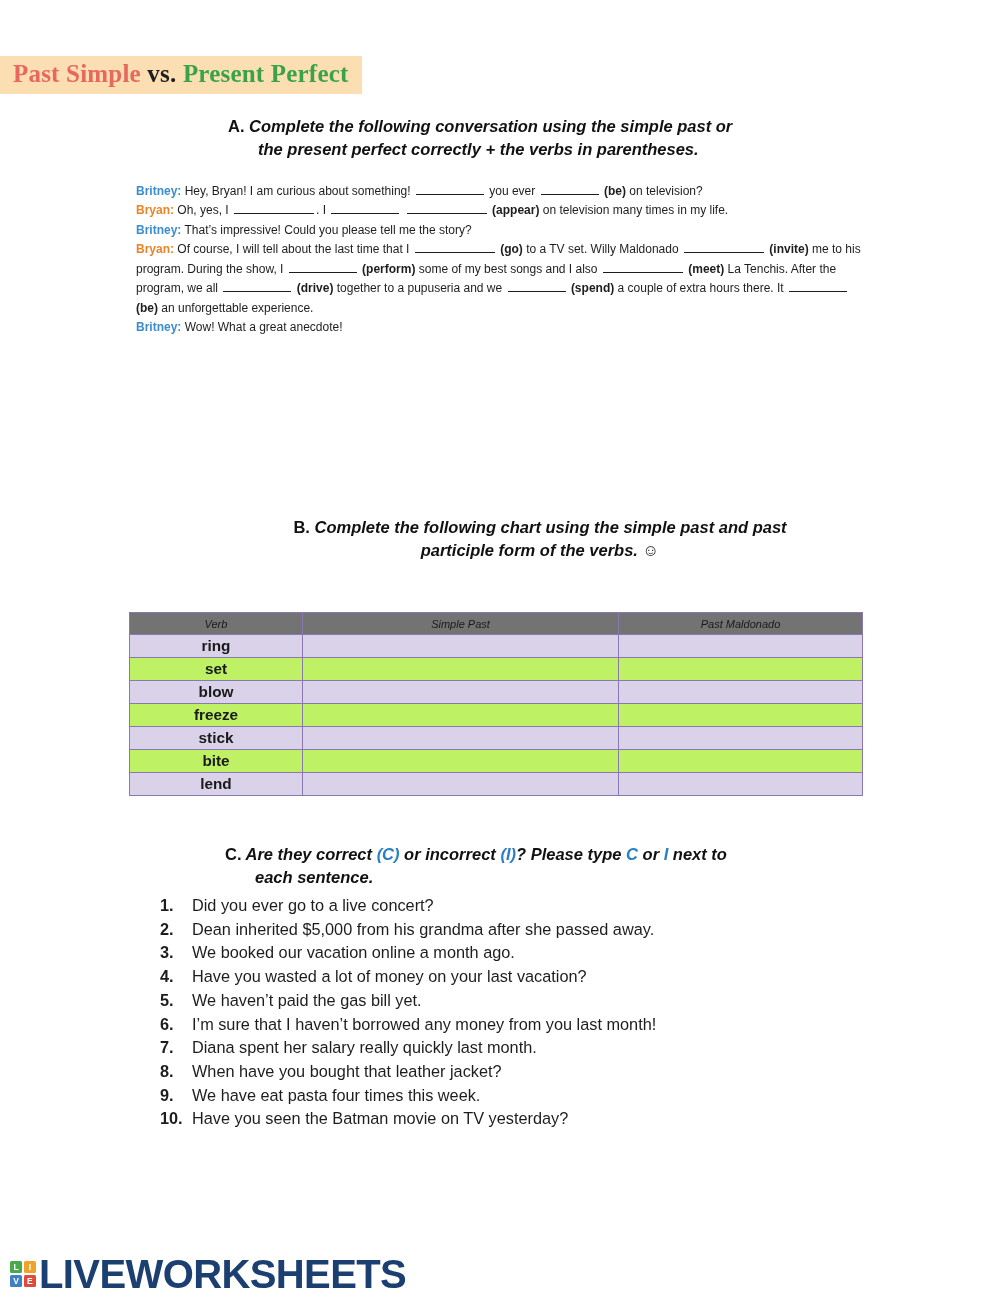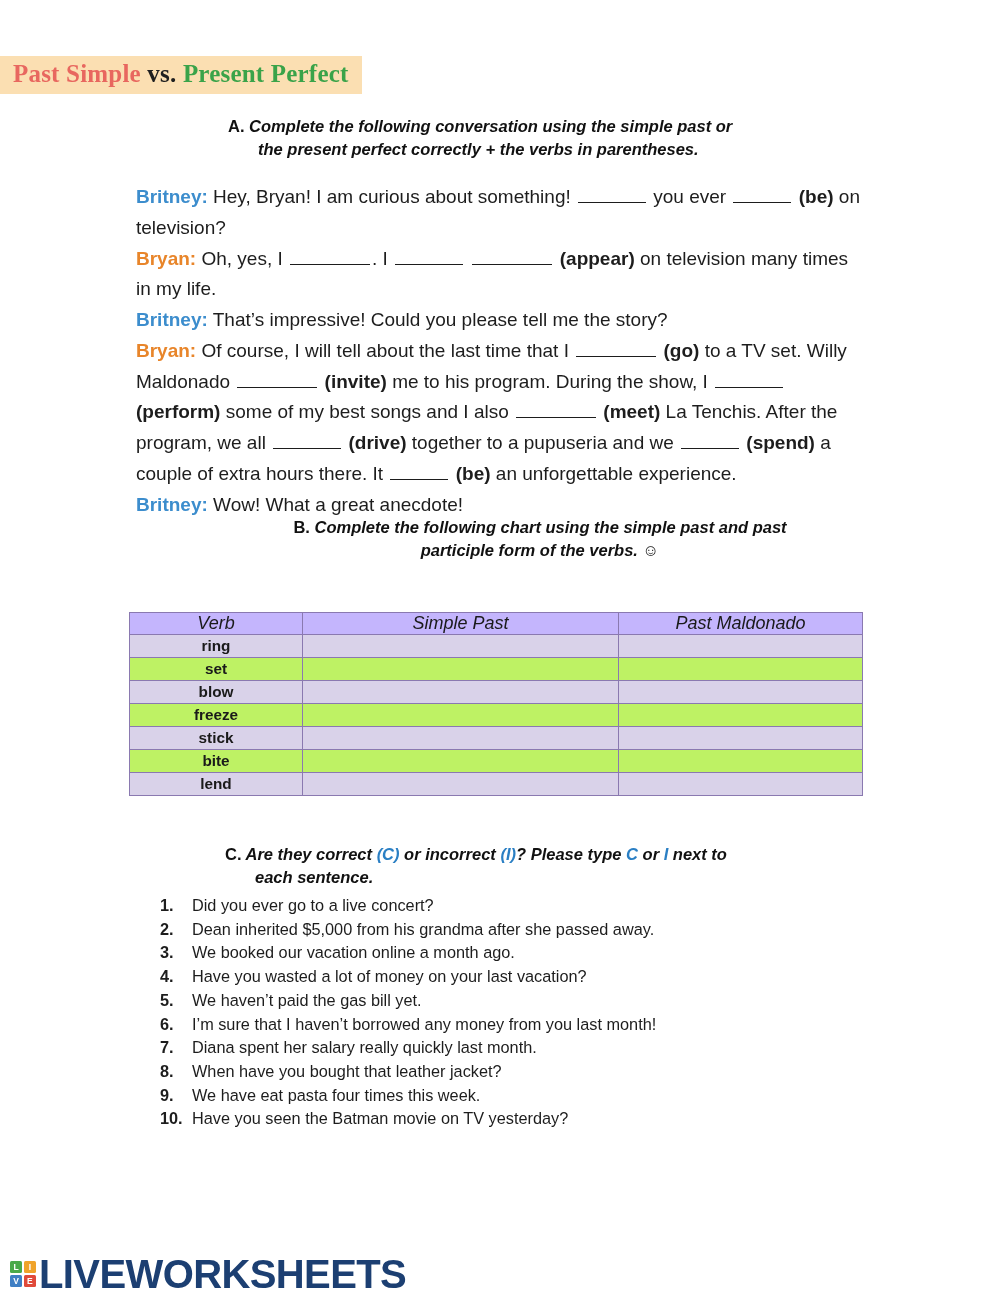--- a/index.html
+++ b/index.html
@@ -78,21 +78,21 @@
     padding-left: 30px;
   }
   .blue-mark { color: #2a7fc4; }
 
   
   .dialogue {
     position: absolute;
     top: 182px;
     left: 136px;
     width: 726px;
-    font-size: 19px;
+    font-size: 12px;
     line-height: 1.62;
     color: #1d1d1d;
   }
   .dialogue p { margin: 0; }
   .spk-britney { color: #3c8dcd; font-weight: bold; }
   .spk-bryan   { color: #e8852a; font-weight: bold; }
   .verb        { font-weight: bold; }
   .blank {
     display: inline-block;
     border-bottom: 1.4px solid #1d1d1d;
@@ -117,22 +117,22 @@
   .verb-table th,
   .verb-table td {
     border: 1.3px solid #8a79b0;
     height: 22px;
     padding: 0 4px;
     text-align: center;
   }
   .verb-table th {
     font-style: italic;
     font-weight: normal;
-    background: #c4b5fd;
-    font-size: 18px;
+    background: #737373;
+    font-size: 11px;
     height: 21px;
   }
   .verb-table td.verb-cell {
     font-weight: bold;
     margin-left: 24px;
   }
   .verb-table col.c1 { width: 173px; }
   .verb-table col.c2 { width: 316px; }
   .verb-table col.c3 { width: 244px; }
   .row-shade td { background: #d9d2e9; }

